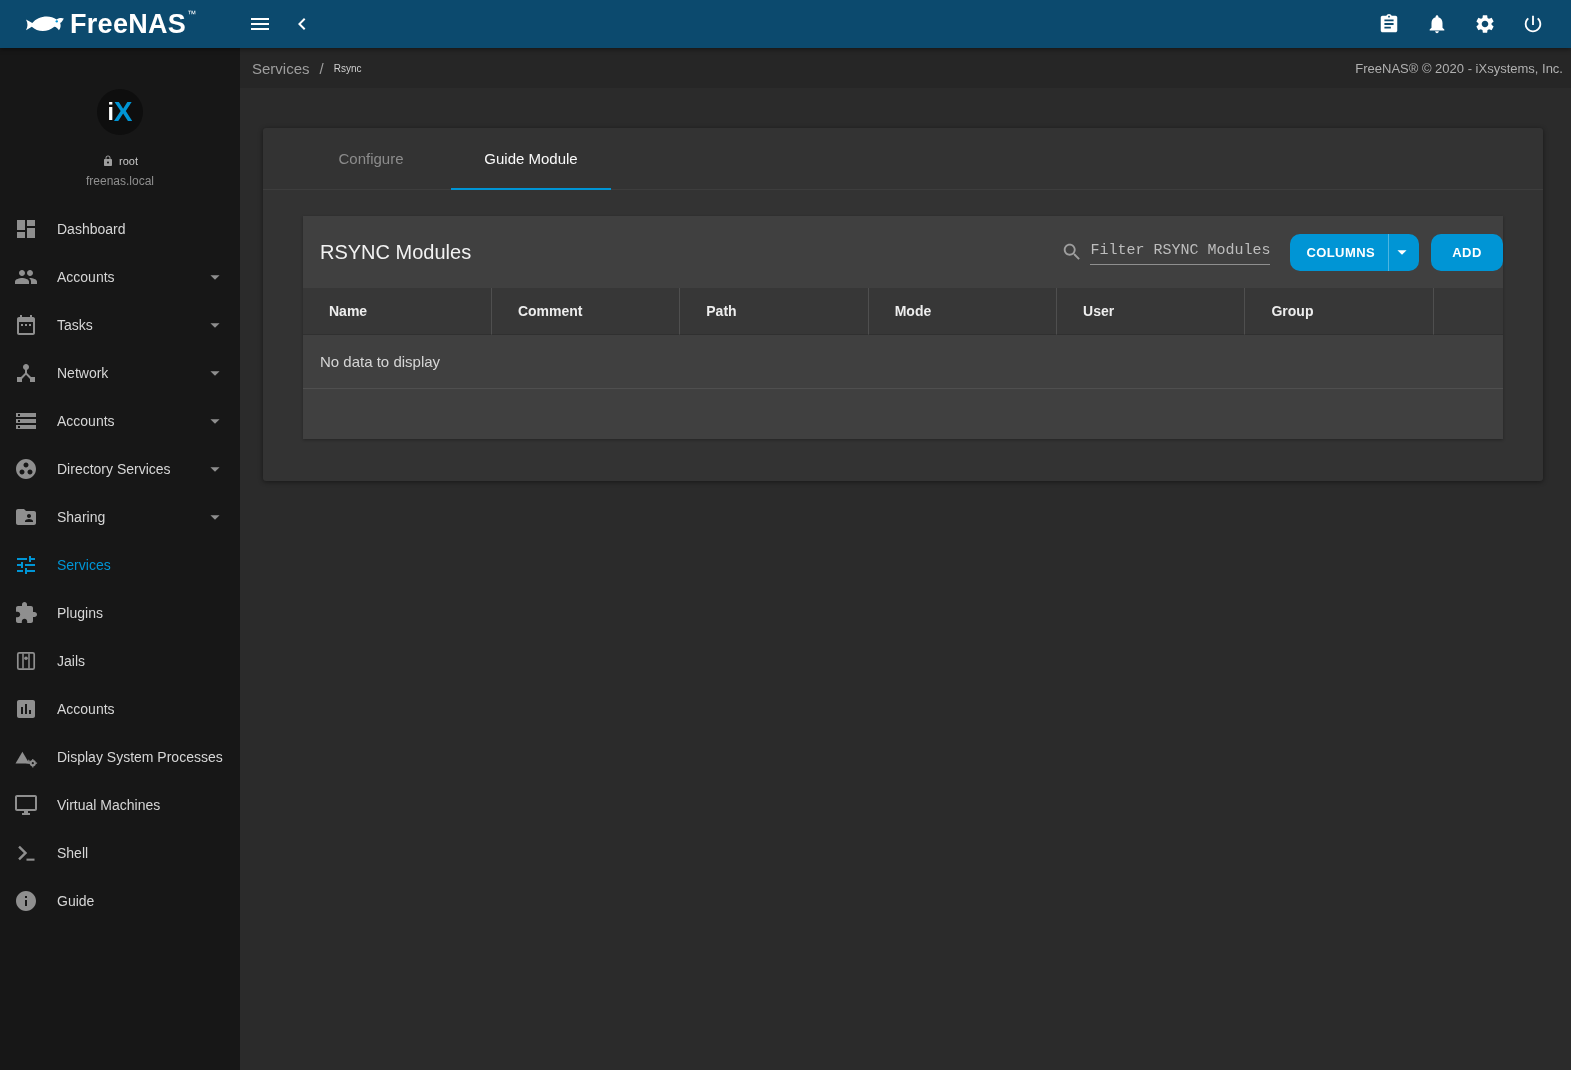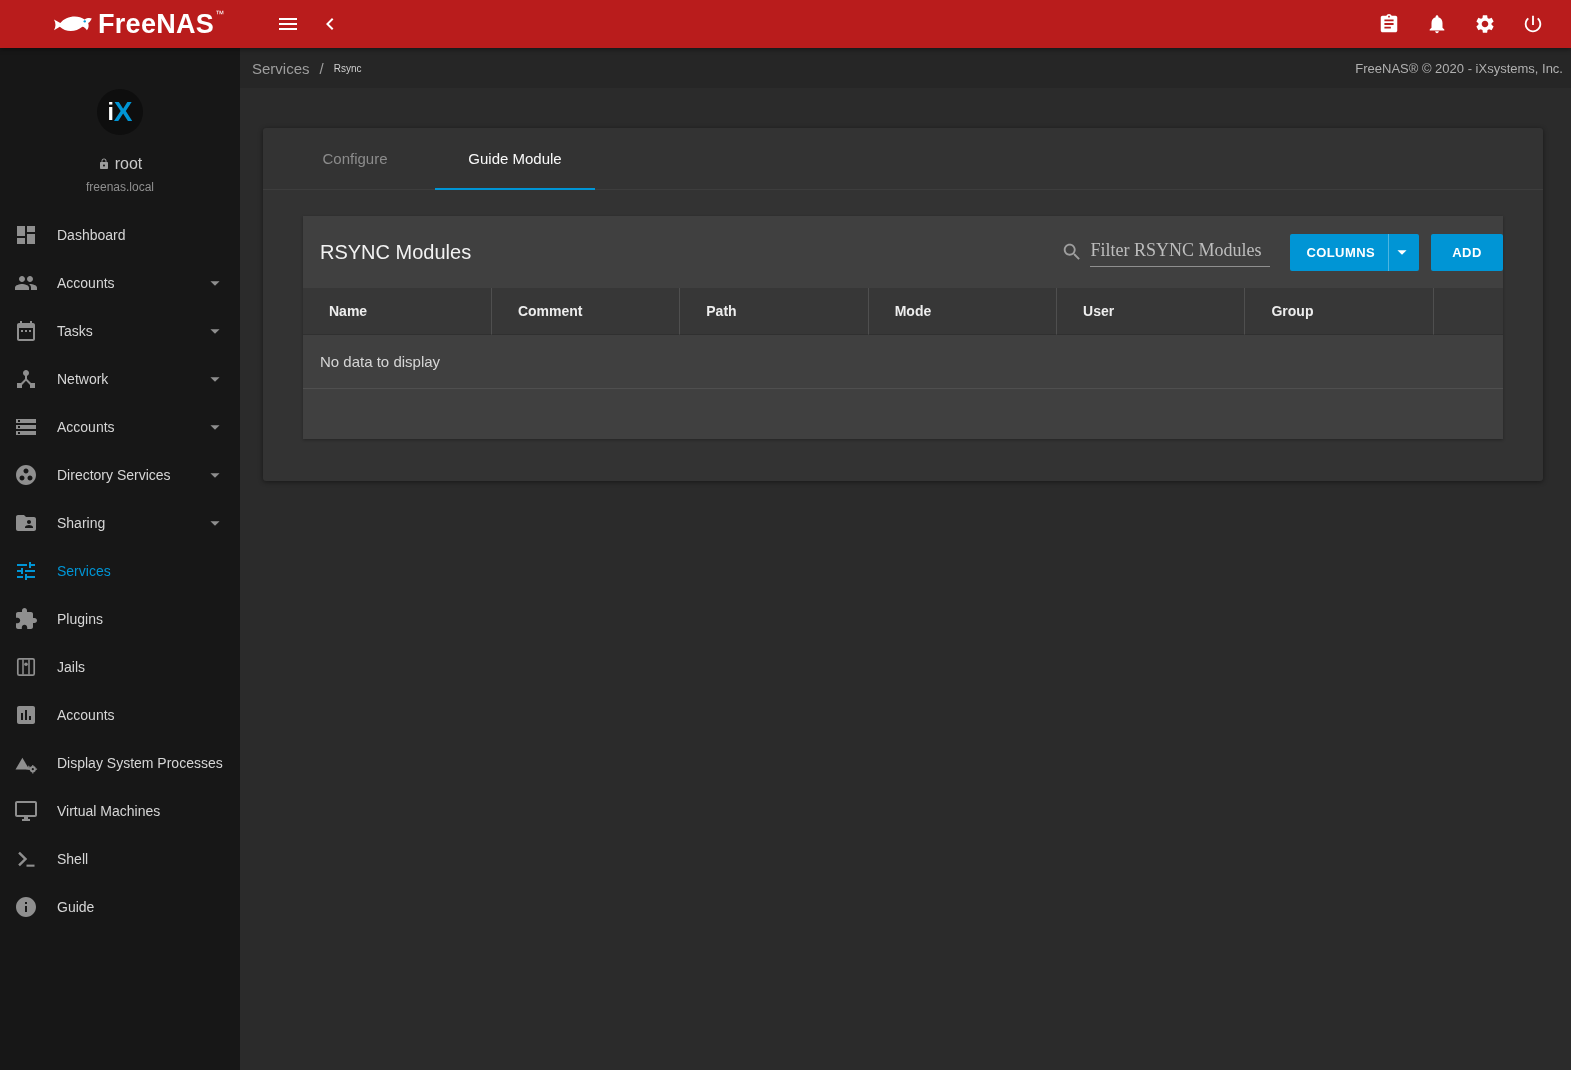--- a/index.html
+++ b/index.html
@@ -9,22 +9,22 @@
     font-family:"Liberation Sans","DejaVu Sans",sans-serif;
     color:#e0e0e0; position:relative;
   }
   [data-icon]{display:block;}
   [data-icon] svg{width:100%;height:100%;display:block;fill:currentColor;}
   .ic-24{width:24px;height:24px;}
   .ic-22{width:22px;height:22px;}
   .ic-12{width:12px;height:12px;}
 
   
-  .topbar{position:absolute;top:0;left:0;width:100%;height:48px;background:#b91c1c;
-    display:flex;align-items:center;z-index:30;box-shadow:0 2px 4px rgba(0,0,0,.35);padding-left:28px;}
+  .topbar{position:absolute;top:0;left:0;width:100%;height:48px;background:#0c4a6e;
+    display:flex;align-items:center;z-index:30;box-shadow:0 2px 4px rgba(0,0,0,.35);}
   .brand{flex:0 0 240px;display:flex;align-items:flex-start;padding-left:22px;}
   .brand-inner{display:flex;align-items:center;}
   .shark{width:44px;height:36px;color:#fff;}
   .brand-text{color:#fff;font-size:27px;font-weight:700;letter-spacing:.3px;margin-left:4px;}
   .brand-tm{color:#fff;font-size:9px;position:relative;top:-10px;margin-left:1px;}
   .icon-btn{background:transparent;border:none;color:#fff;width:40px;height:40px;
     display:flex;align-items:center;justify-content:center;cursor:pointer;}
   .topbar-left{display:flex;align-items:center;gap:2px;}
   .topbar-right{margin-left:auto;display:flex;align-items:center;gap:8px;padding-right:18px;}
 
@@ -36,50 +36,50 @@
   .crumb-sep{color:#9e9e9e;margin:0 10px;font-size:15px;}
   .copyright{margin-left:auto;font-size:13px;color:#b0b0b0;}
 
   
   .sidebar{position:absolute;top:48px;left:0;width:240px;bottom:0;background:#171717;overflow:hidden;}
   .ix-logo{width:46px;height:46px;border-radius:50%;background:#0e0e0e;margin:41px auto 0;
     display:flex;align-items:center;justify-content:center;}
   .ix-i{color:#fff;font-size:23px;font-weight:700;}
   .ix-x{color:#0095d5;font-size:28px;font-weight:700;}
   .user-line{margin-top:20px;display:flex;align-items:center;justify-content:center;gap:5px;
-    color:#c8c8c8;font-size:16px;}
+    color:#c8c8c8;font-size:11px;}
   .user-line .ic-12{color:#9e9e9e;}
   .host-line{margin-top:7px;text-align:center;color:#8f8f8f;font-size:12px;}
   .nav{margin-top:17px;}
   .nav-item{height:48px;display:flex;align-items:center;padding:0 14px;cursor:pointer;}
   .nav-icon{width:24px;height:24px;flex:0 0 24px;color:#8f8f8f;}
   .nav-label{margin-left:19px;font-size:14px;color:#d6d6d6;white-space:nowrap;}
   .nav-arrow{margin-left:auto;width:22px;height:22px;color:#8f8f8f;}
   .nav-item.active .nav-label, .nav-item.active .nav-icon{color:#0095d5;}
 
   
   .main{position:absolute;top:88px;left:240px;right:0;bottom:0;background:#2b2b2b;}
   .card{margin:40px 28px 0 23px;background:#333333;border-radius:3px;
     box-shadow:0 1px 5px rgba(0,0,0,.45);padding-bottom:42px;}
-  .tabbar{display:flex;height:62px;padding-left:12px;border-bottom:1px solid rgba(255,255,255,.05);}
+  .tabbar{display:flex;height:62px;padding-left:28px;border-bottom:1px solid rgba(255,255,255,.05);}
   .tab{width:160px;display:flex;align-items:center;justify-content:center;font-size:15px;
     color:#8c8c8c;cursor:pointer;position:relative;}
   .tab.active{color:#fafafa;}
   .tab.active::after{content:"";position:absolute;left:0;right:0;bottom:-1px;height:2px;background:#0095d5;}
 
   .panel{margin:26px 40px 0;background:#404040;box-shadow:0 1px 3px rgba(0,0,0,.3);}
   .toolbar{height:72px;display:flex;align-items:center;padding-left:17px;}
   .panel-title{font-size:20px;font-weight:400;color:#f2f2f2;}
   .toolbar-right{margin-left:auto;display:flex;align-items:center;}
   .search-wrap{display:flex;align-items:center;margin-right:20px;}
   .search-ic{width:22px;height:22px;color:#9e9e9e;margin-right:7px;}
   .filter-input{width:180px;background:transparent;border:none;border-bottom:1px solid #8f8f8f;
-    color:#ffffff;font-size:18px;font-family:Liberation Serif, serif;padding:3px 0 5px;outline:none;}
+    color:#ffffff;font-size:15px;font-family:Liberation Mono, monospace;padding:3px 0 5px;outline:none;}
   .filter-input::placeholder{color:#bdbdbd;}
-  .btn{background:#0095d5;color:#fff;border:none;border-radius:2px;height:37px;font-size:13px;
+  .btn{background:#0095d5;color:#fff;border:none;border-radius:10px;height:37px;font-size:13px;
     font-weight:700;font-family:inherit;letter-spacing:.4px;cursor:pointer;
     display:flex;align-items:center;justify-content:center;}
   .btn-columns{padding:0 4px 0 16px;margin-right:12px;}
   .btn-divider{width:1px;height:37px;background:rgba(255,255,255,.3);margin-left:13px;}
   .btn-columns .ic-22{color:#fff;margin:0 2px;}
   .btn-add{width:72px;}
 
   .data-table{width:100%;border-collapse:collapse;table-layout:fixed;}
   .data-table th{background:#373737;height:46px;text-align:left;padding:0 10px 0 26px;
     font-size:14px;font-weight:700;color:#ededed;border-right:1px solid rgba(255,255,255,.12);

